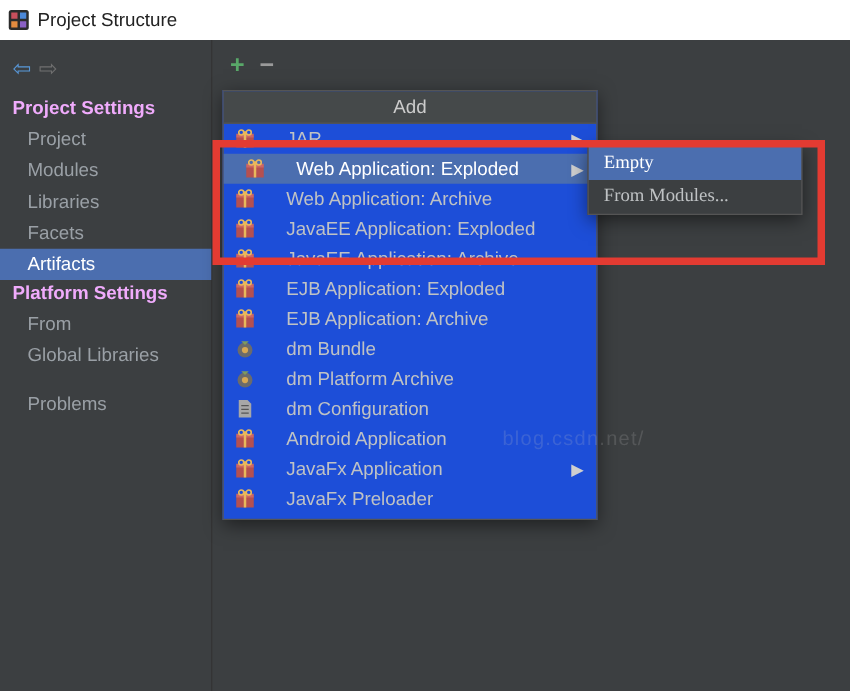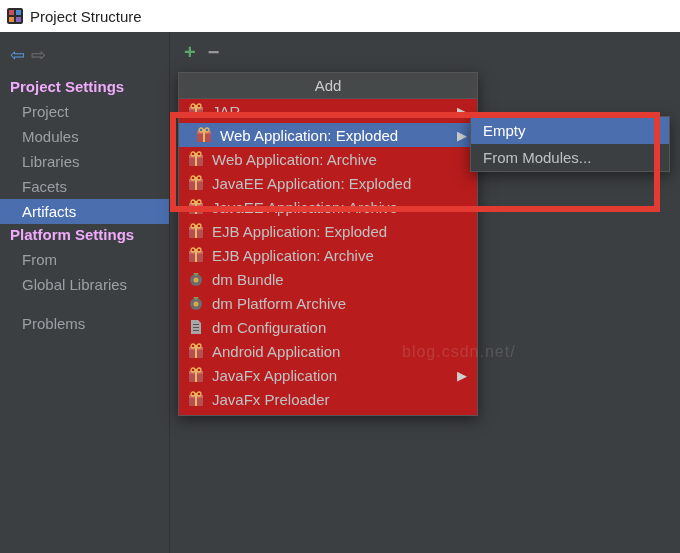--- a/index.html
+++ b/index.html
@@ -73,59 +73,60 @@
     gap: 12px;
     padding: 10px 14px 4px 14px;
   }
   .plus-icon { color: #59a869; font-size: 20px; font-weight: bold; line-height: 1; }
   .minus-icon { color: #9a9a9a; font-size: 20px; font-weight: bold; line-height: 1; }
   .popup {
     position: absolute;
     left: 8px;
     top: 40px;
     width: 300px;
-    background: #b91c1c;
+    background: #1d4ed8;
     border: 1px solid #555555;
     box-shadow: 0 4px 14px rgba(0,0,0,0.5);
     padding-bottom: 4px;
   }
   .popup-title {
     text-align: center;
     color: #cccccc;
     padding: 4px 0;
     border-bottom: 1px solid #555;
     background: #45494a;
   }
   .menu-item {
     display: flex;
     align-items: center;
     padding: 3px 10px 3px 8px;
     color: #bfc2c4;
     white-space: nowrap;
     cursor: pointer;
-    gap: 7px;
+    gap: 24px;
   }
   .menu-item.selected {
     background: #4b6eaf;
     color: #ffffff;
     padding-left: 16px;
   }
   .menu-item .arrow {
     margin-left: auto;
     font-size: 13px;
     color: #cfcfcf;
   }
   .sub-popup {
     position: absolute;
     left: 300px;
     top: 84px;
-    width: 200px;
+    width: 172px;
     background: #3c3f41;
     border: 1px solid #555555;
     box-shadow: 0 4px 14px rgba(0,0,0,0.5);
+    font-family: Liberation Serif, serif;
   }
   .sub-item {
     padding: 5px 12px;
     color: #bfc2c4;
     cursor: pointer;
   }
   .sub-item.selected {
     background: #4b6eaf;
     color: #ffffff;
   }

